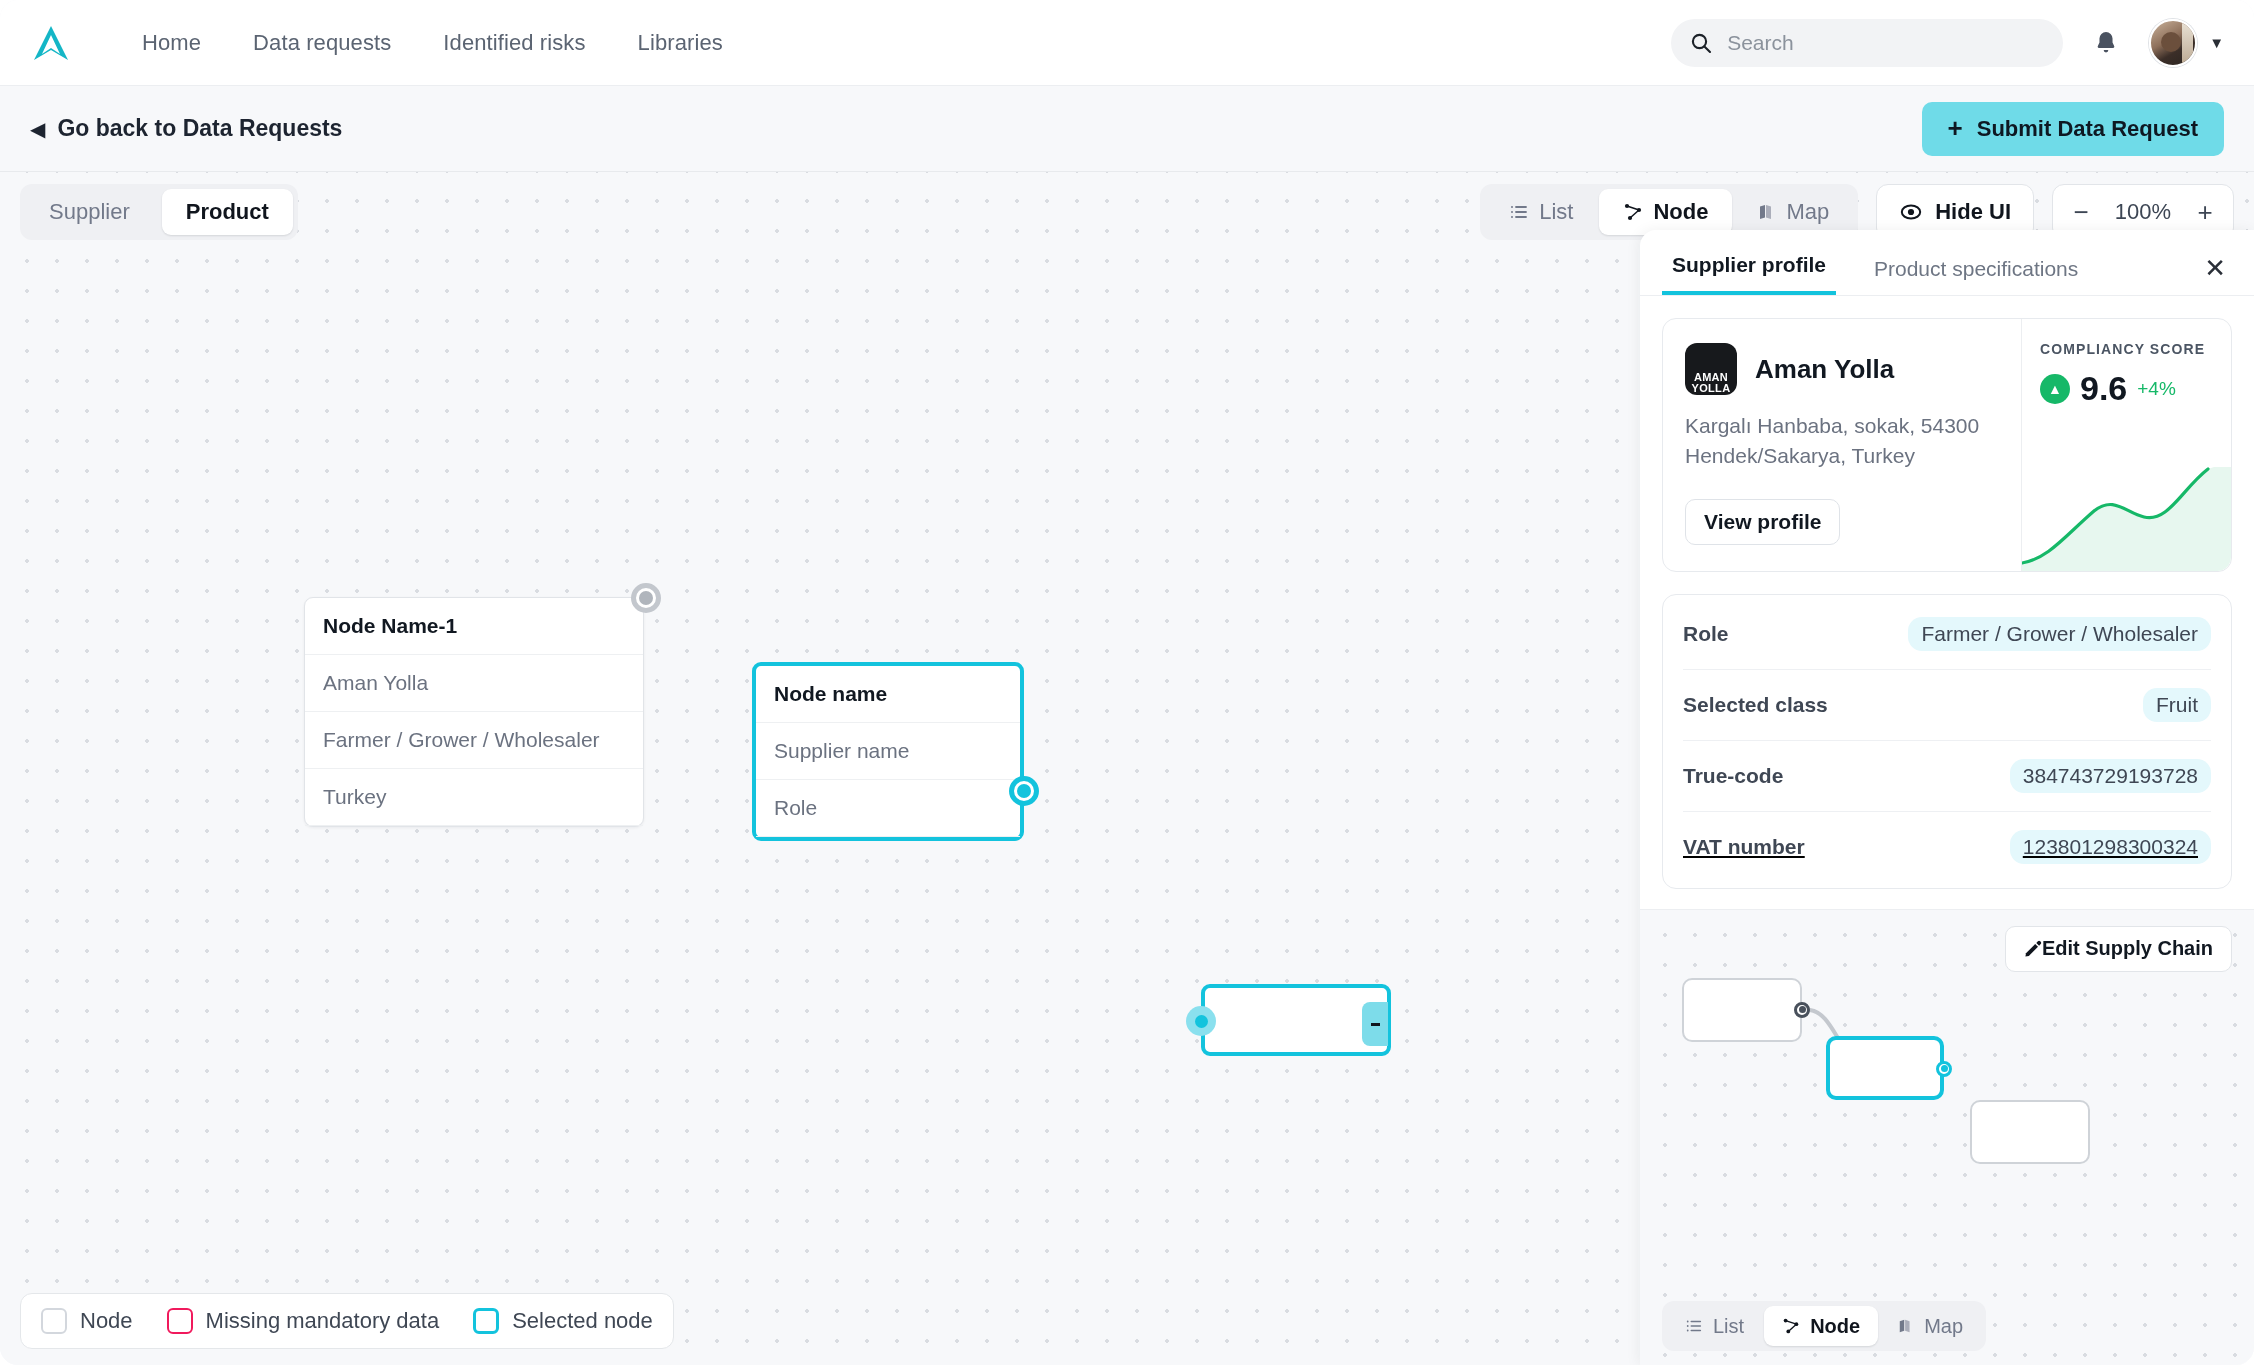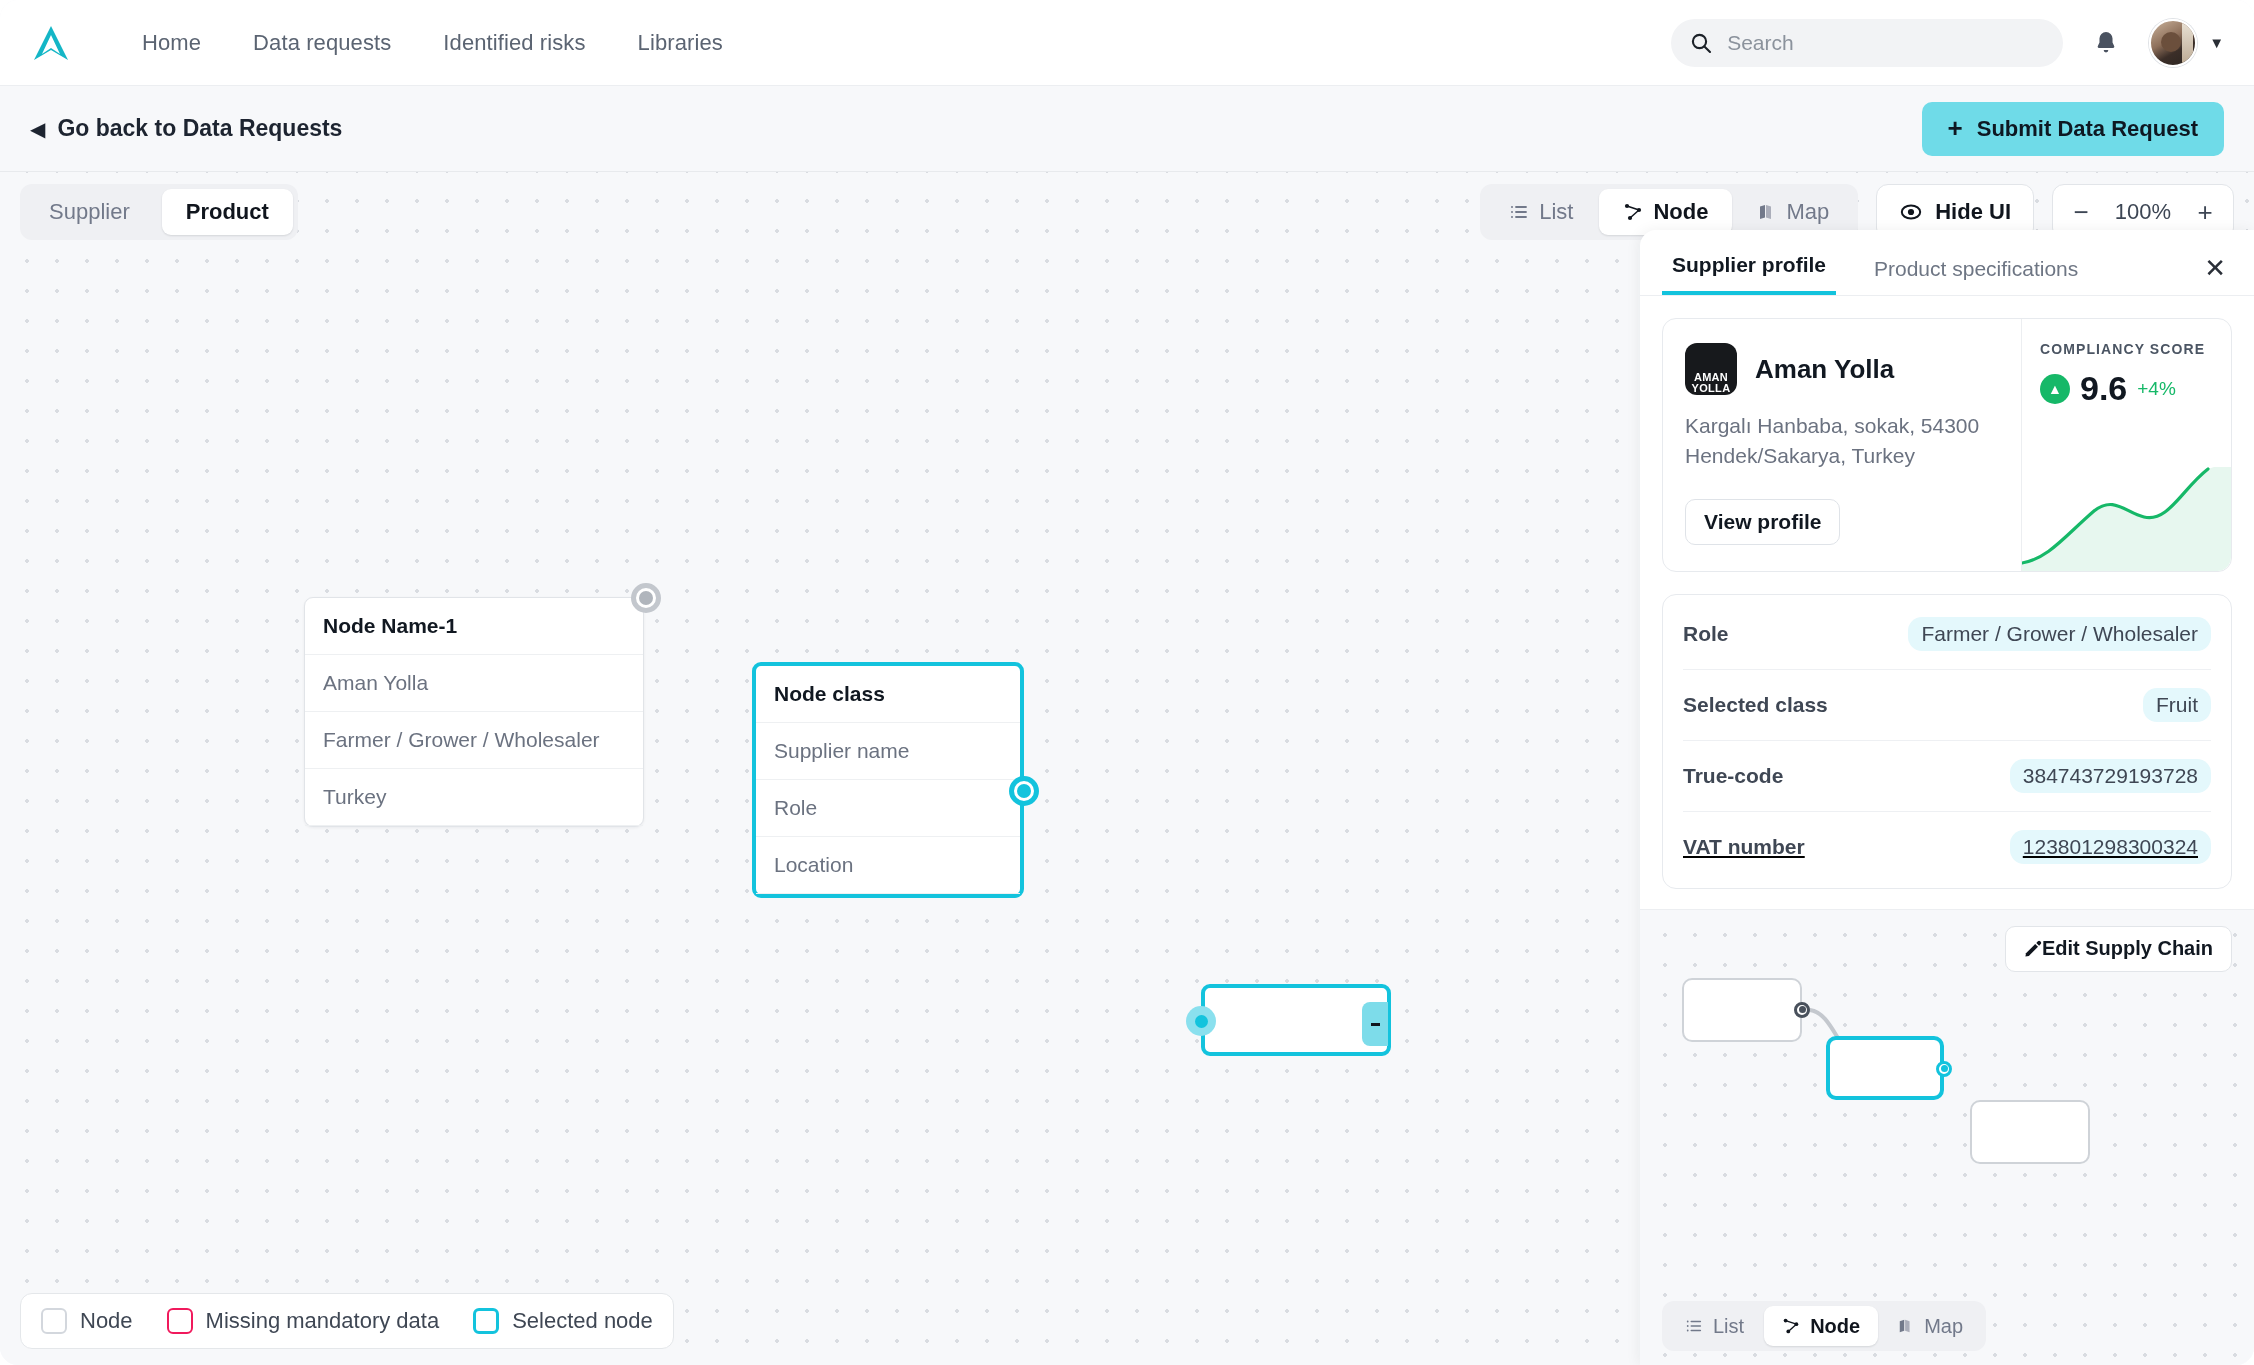--- a/index.html
+++ b/index.html
@@ -393,24 +393,23 @@
 
     <div class="node" id="node1">
       <div class="node-title">Node Name-1</div>
       <div class="node-row">Aman Yolla</div>
       <div class="node-row">Farmer / Grower / Wholesaler</div>
       <div class="node-row">Turkey</div>
       <div class="port port-grey" style="right:-18px; top:-15px;"></div>
     </div>
 
     <div class="node selected" id="node2">
-      <div class="node-title">Node class</div>
+      <div class="node-title">Node name</div>
       <div class="node-row">Supplier name</div>
       <div class="node-row">Role</div>
-      <div class="node-row">Location</div>
       <div class="port port-cyan" style="right:-19px; top:110px;"></div>
     </div>
 
     <div class="node selected" id="node3">
       <div class="node3-tab"></div>
       <div class="port port-cyan-light" style="left:-19px; top:18px;"></div>
     </div>
 
     <div class="legend">
       <div class="legend-item">

